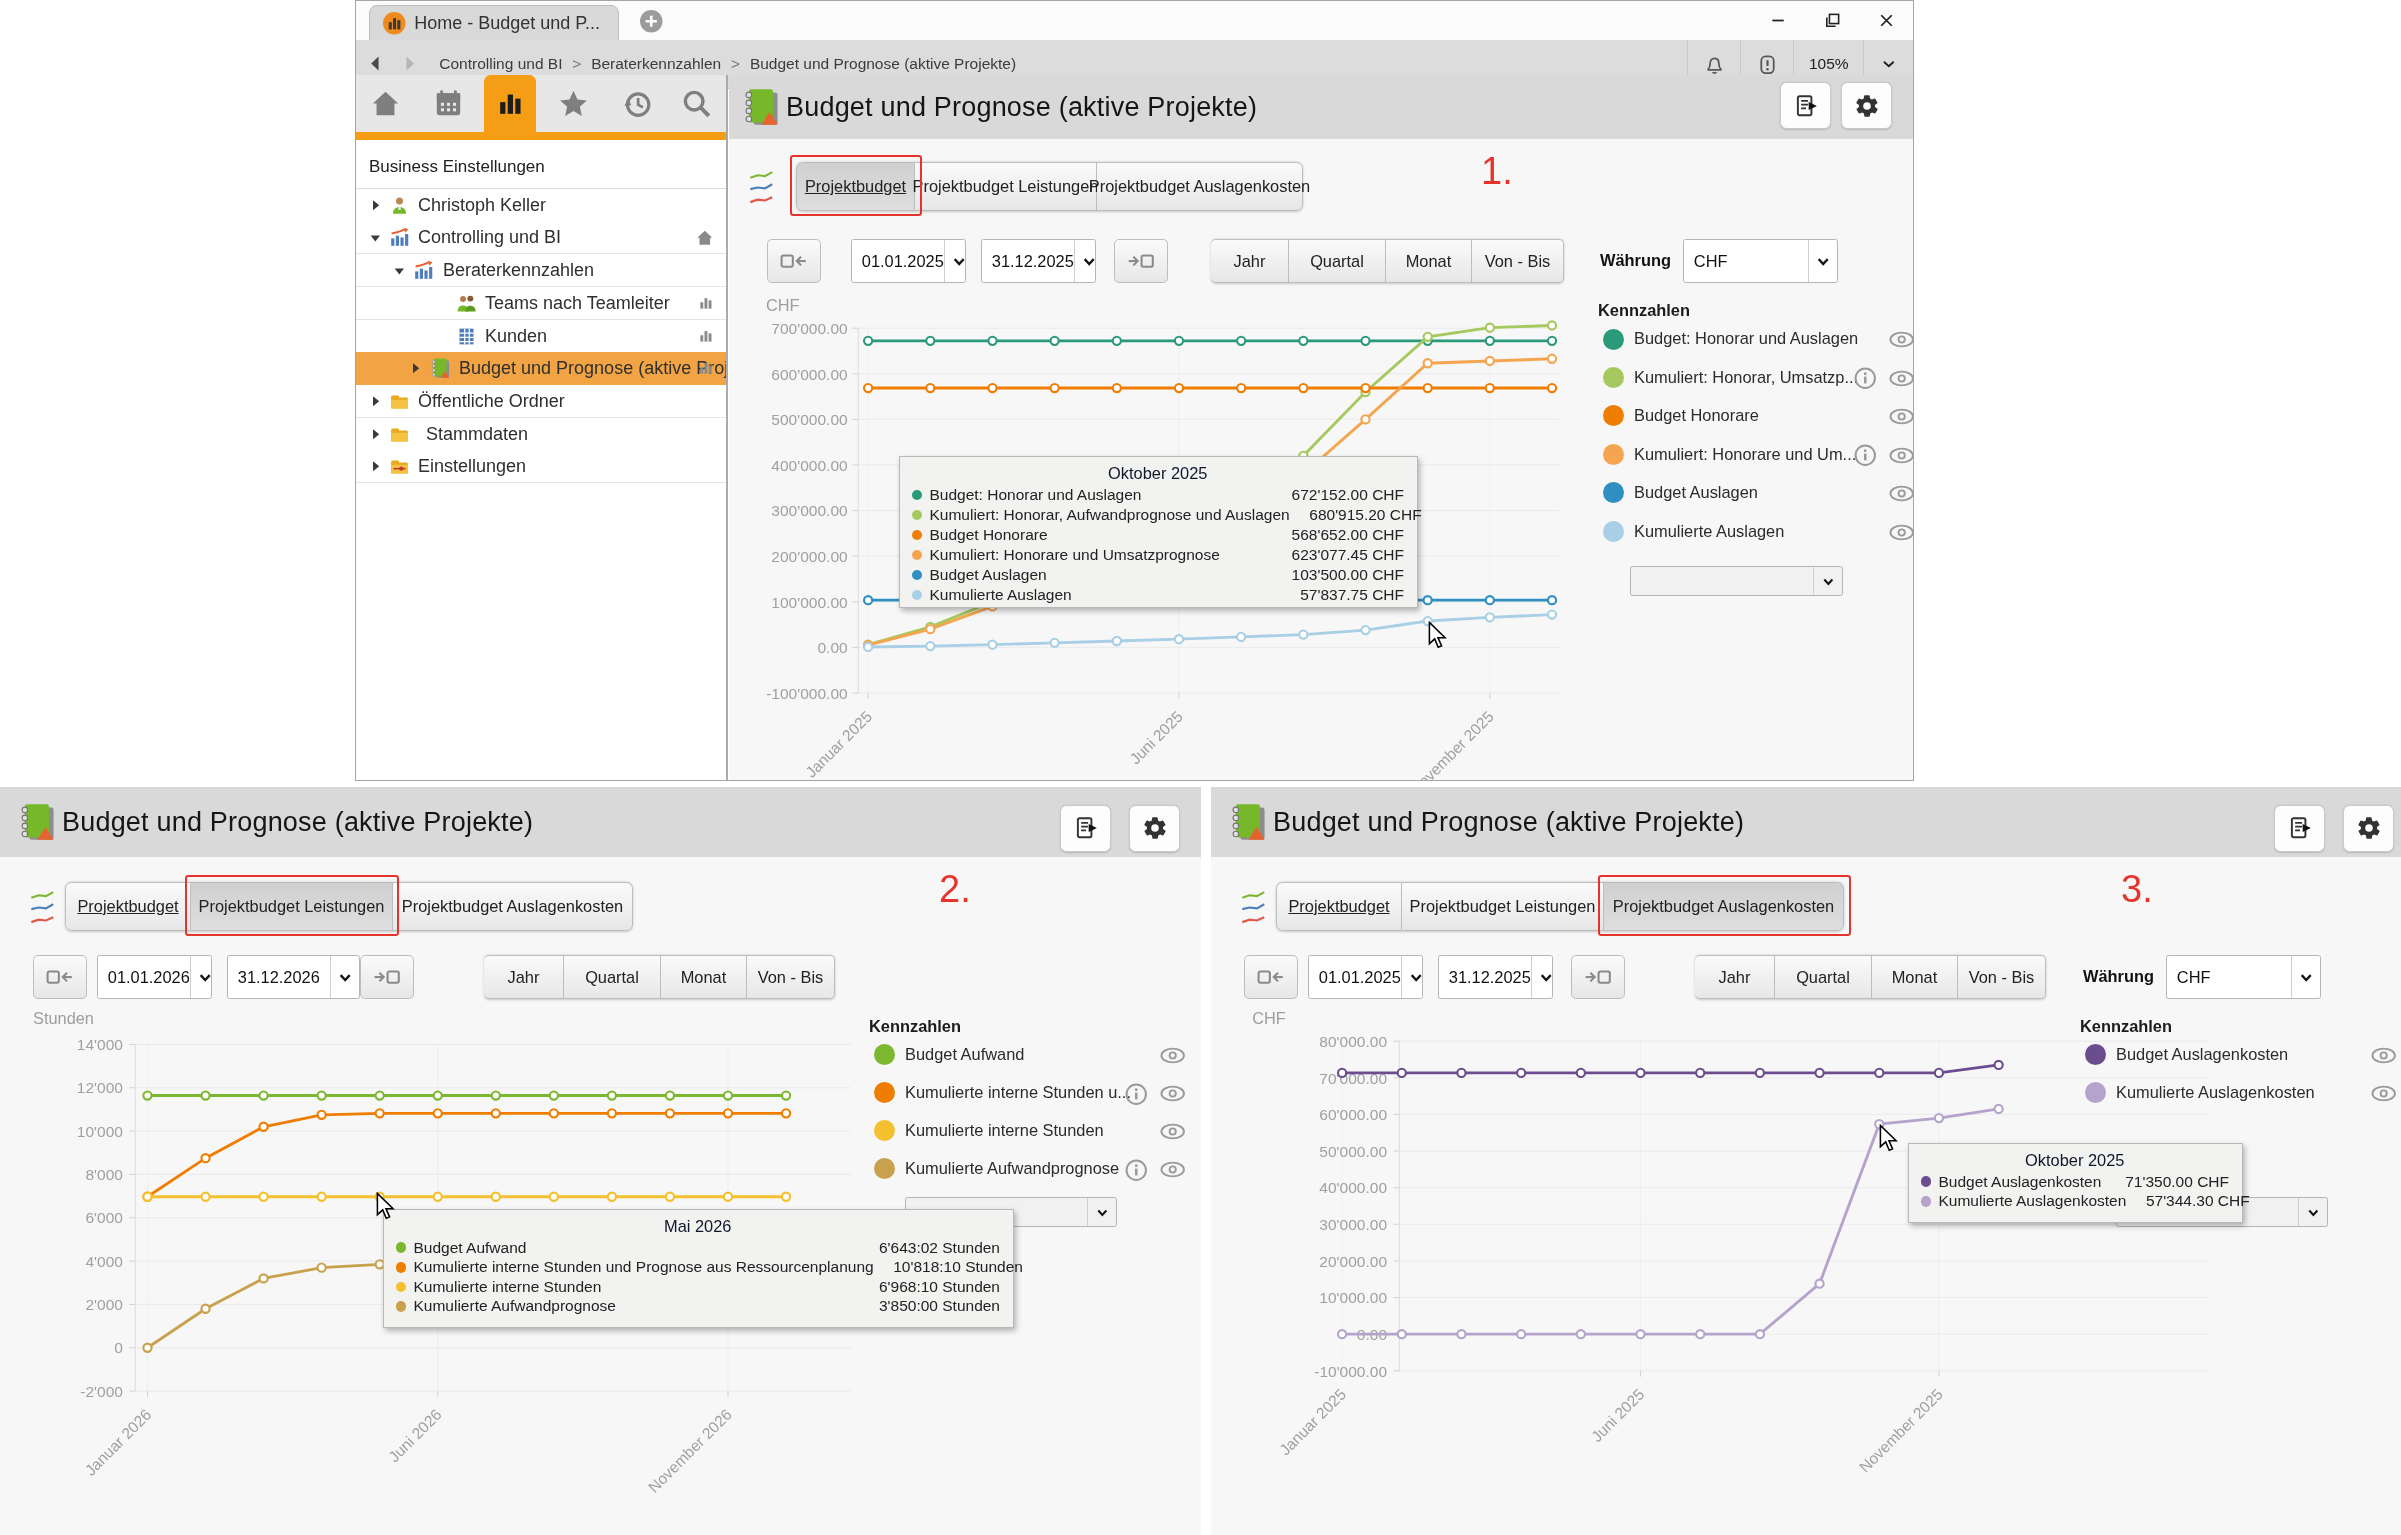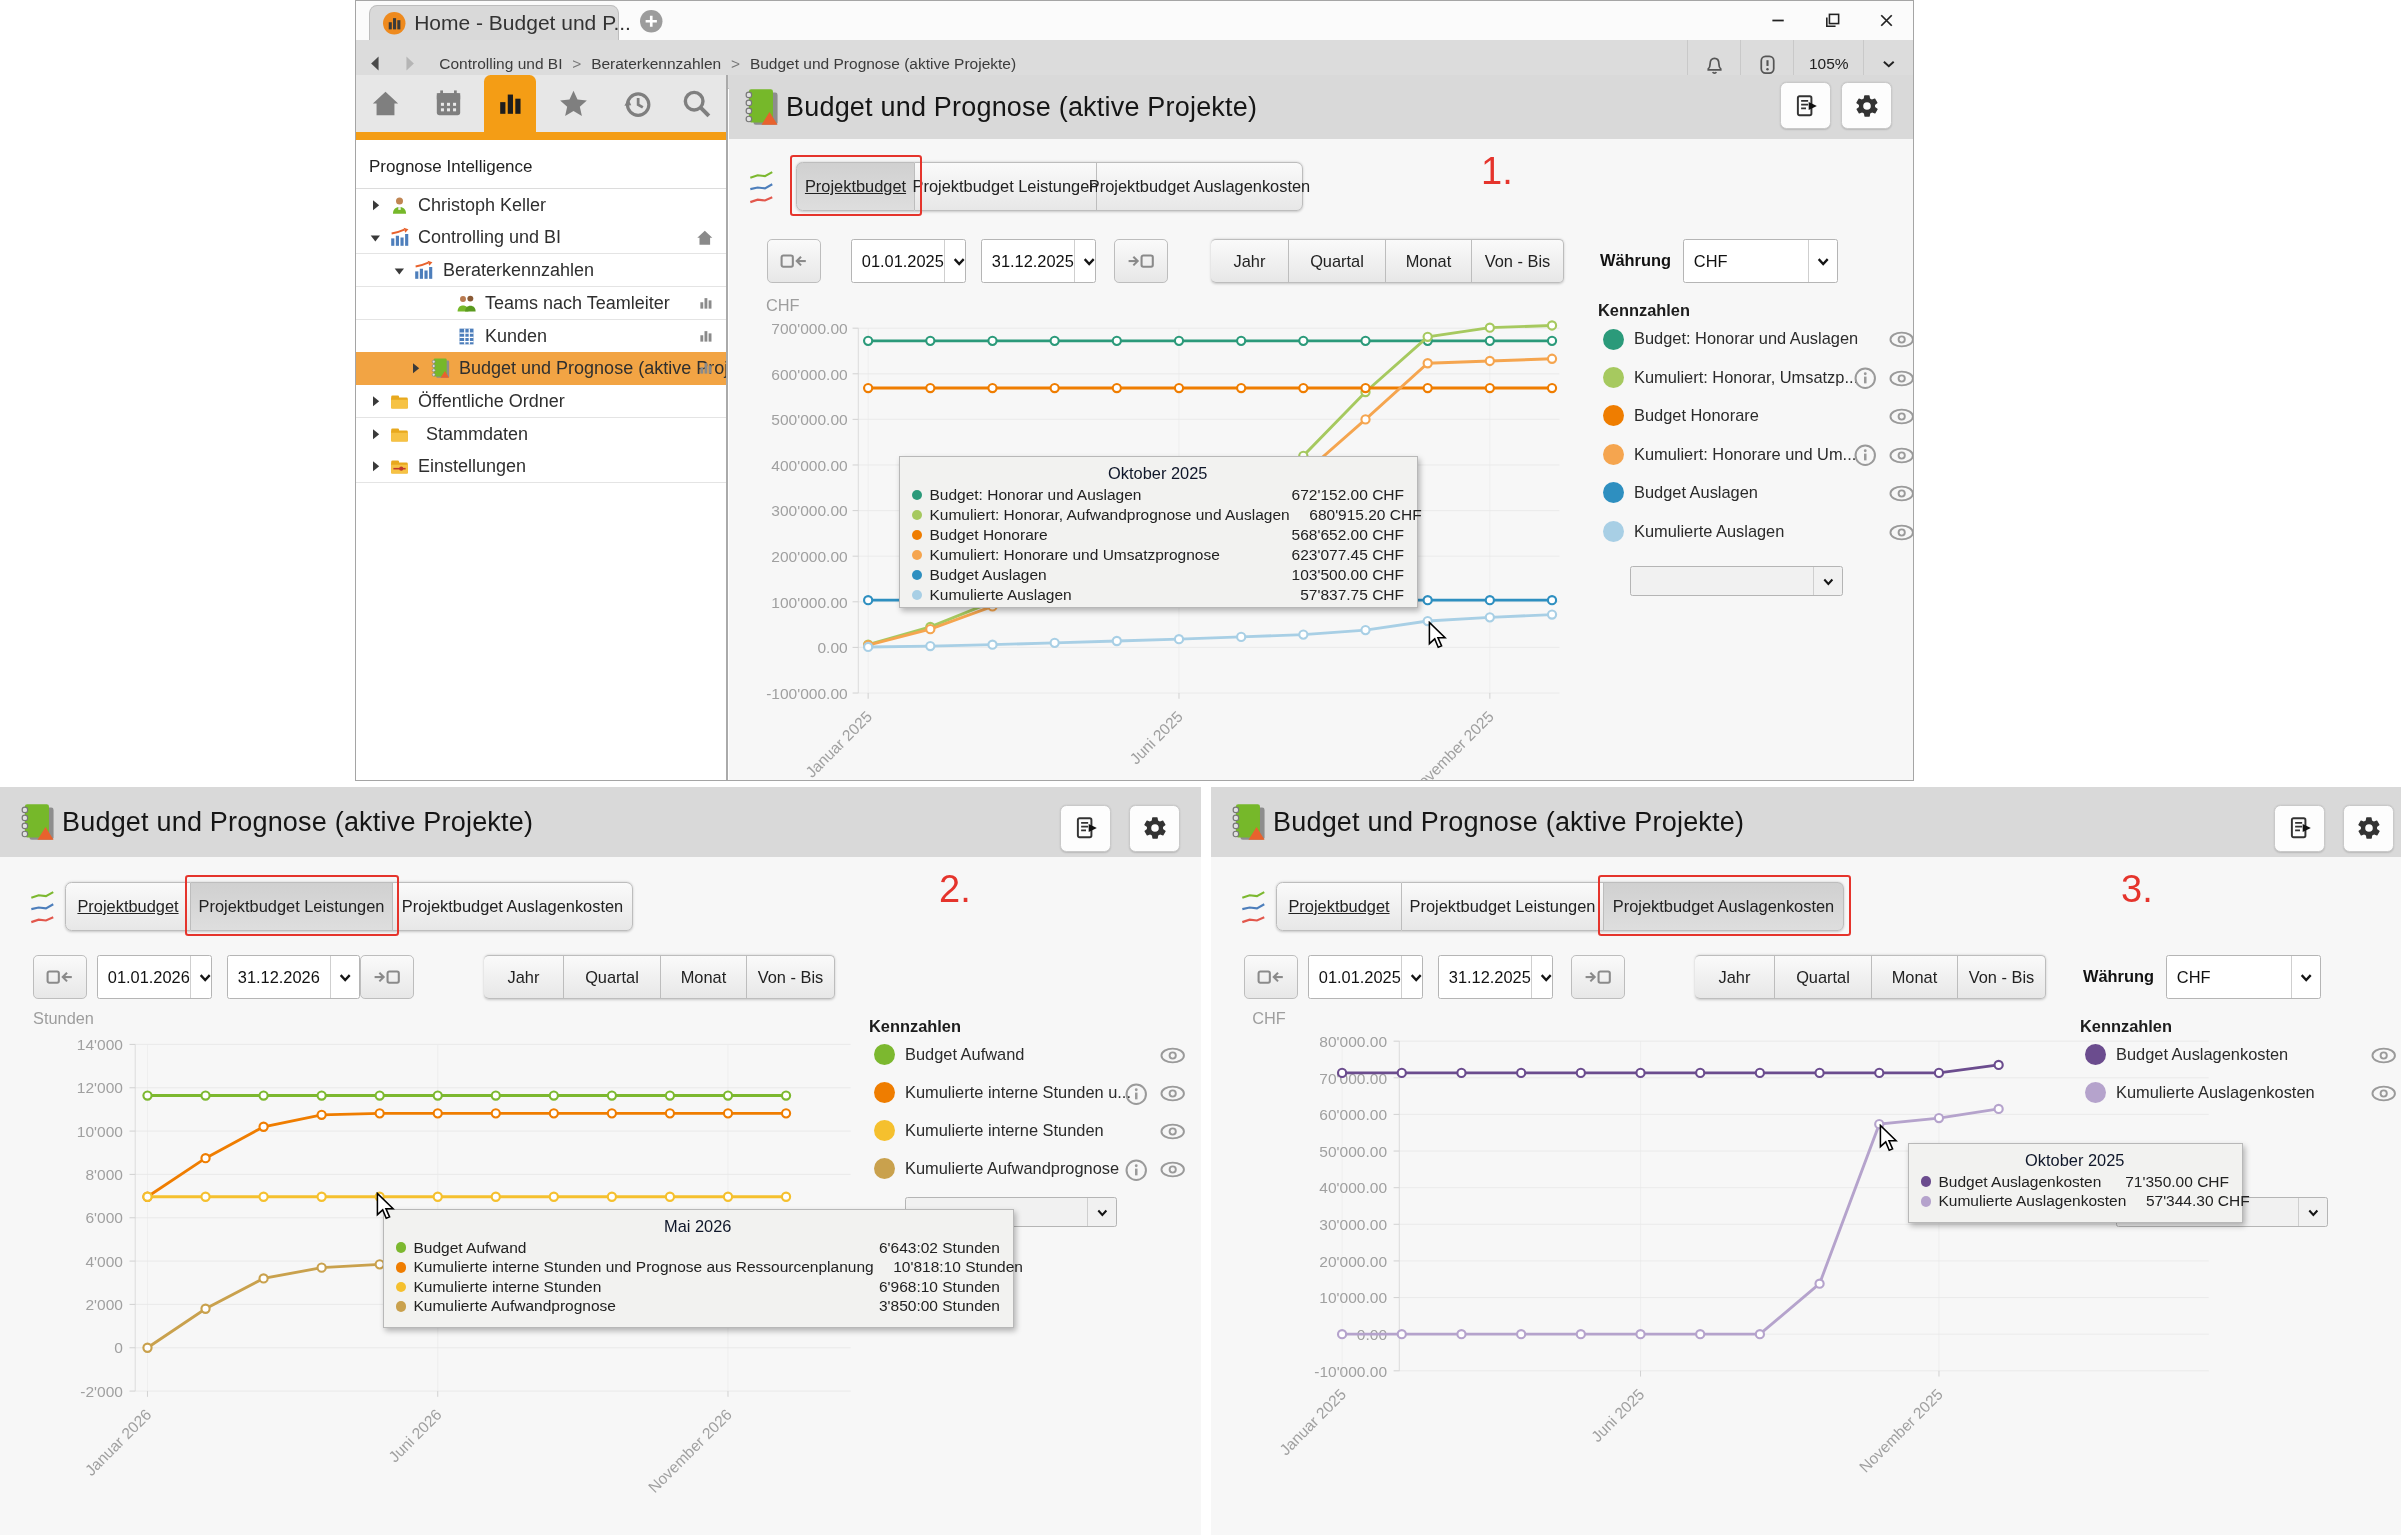--- a/index.html
+++ b/index.html
@@ -5,21 +5,21 @@
   html,body{margin:0;padding:0;}
   body{width:2401px;height:1535px;position:relative;background:#fff;
        font-family:"Liberation Sans",sans-serif;overflow:hidden;}
   
   .browser{position:absolute;left:355px;top:0;width:1559px;height:781px;background:#fff;
            border:0.8px solid #a5a5a5;box-sizing:border-box;overflow:hidden;}
   .tabstrip{position:absolute;left:0;top:0;right:0;height:39px;background:#fbfbfb;}
   .btab{position:absolute;left:13px;top:4.1px;width:250px;height:35px;background:#d9d9d9;
         border:0.8px solid #bdbdbd;border-bottom:none;border-radius:8.2px 8.2px 0 0;
         display:flex;align-items:center;gap:8.2px;padding:0 11.5px;box-sizing:border-box;
-        font-size:21px;color:#333;white-space:nowrap;}
+        font-size:18px;color:#333;white-space:nowrap;}
   .newtab{position:absolute;left:283px;top:8.2px;width:24.5px;height:24.5px;}
   .winctl{position:absolute;right:0;top:0;height:39px;display:flex;}
   .winbtn{width:54px;height:39px;display:flex;align-items:center;justify-content:center;}
   .addressbar{position:absolute;left:0;top:39px;right:0;height:49px;background:#dcdcdc;
               border-bottom:0.8px solid #c2c2c2;display:flex;align-items:center;box-sizing:border-box;}
   .navarr{width:29.4px;height:29.4px;display:flex;align-items:center;justify-content:center;margin-left:4.9px;}
   .crumbs{font-size:15.5px;color:#3c3c3c;margin-left:14.7px;white-space:nowrap;}
   .crumb-sep{color:#777;margin:0 9.8px;}
   .bar-right{position:absolute;right:0;top:0;height:100%;display:flex;align-items:center;}
   .vsep{width:0.8px;height:100%;background:#c9c9c9;}
@@ -191,21 +191,21 @@
             <circle cx="13.2" cy="12.8" r="7.8" fill="none" stroke="#7f7f7f" stroke-width="2.3"></circle>
             <path d="M13.2 8v4.8l3.4 2" fill="none" stroke="#7f7f7f" stroke-width="2"></path>
             <path d="M6 8.8L3.2 13.6l5-0.4z" fill="#7f7f7f"></path>
           </svg>
           <svg viewBox="0 0 24 24" class="navicon" style="position: absolute; left: 324px; top: 12.3px; width: 33px; height: 33px;">
             <circle cx="10.3" cy="10.3" r="6.4" fill="none" stroke="#7f7f7f" stroke-width="2.5"></circle>
             <path d="M15.2 15.2L21 21" stroke="#7f7f7f" stroke-width="2.9"></path>
           </svg>
         </div>
       <div class="accentstrip" id="accentstrip" style="background: rgb(244, 157, 21);"></div>
-      <div class="bi-title">Prognose Intelligence</div>
+      <div class="bi-title">Business Einstellungen</div>
       <div class="treetop"></div>
       <div id="tree">
           <div class="treerow" style="top: 114px;">
             <svg viewBox="0 0 18 19" style="position: absolute; left: 11.5px; top: 9px; width: 14.7px; height: 14.7px;">
               <path d="M6 3l8 6.5L6 16z" fill="#3a3a3a"></path>
             </svg>
             <svg viewBox="0 0 24 24" style="position: absolute; left: 33px; top: 5.7px; width: 21px; height: 21px;">
               <circle cx="12" cy="6.8" r="4" fill="#c08552"></circle>
               <path d="M4.5 21.5c0-5.2 3.1-7.8 7.5-7.8s7.5 2.6 7.5 7.8z" fill="#76B82A"></path>
               <rect x="10.6" y="13.8" width="2.8" height="3.2" fill="#eee"></rect>

